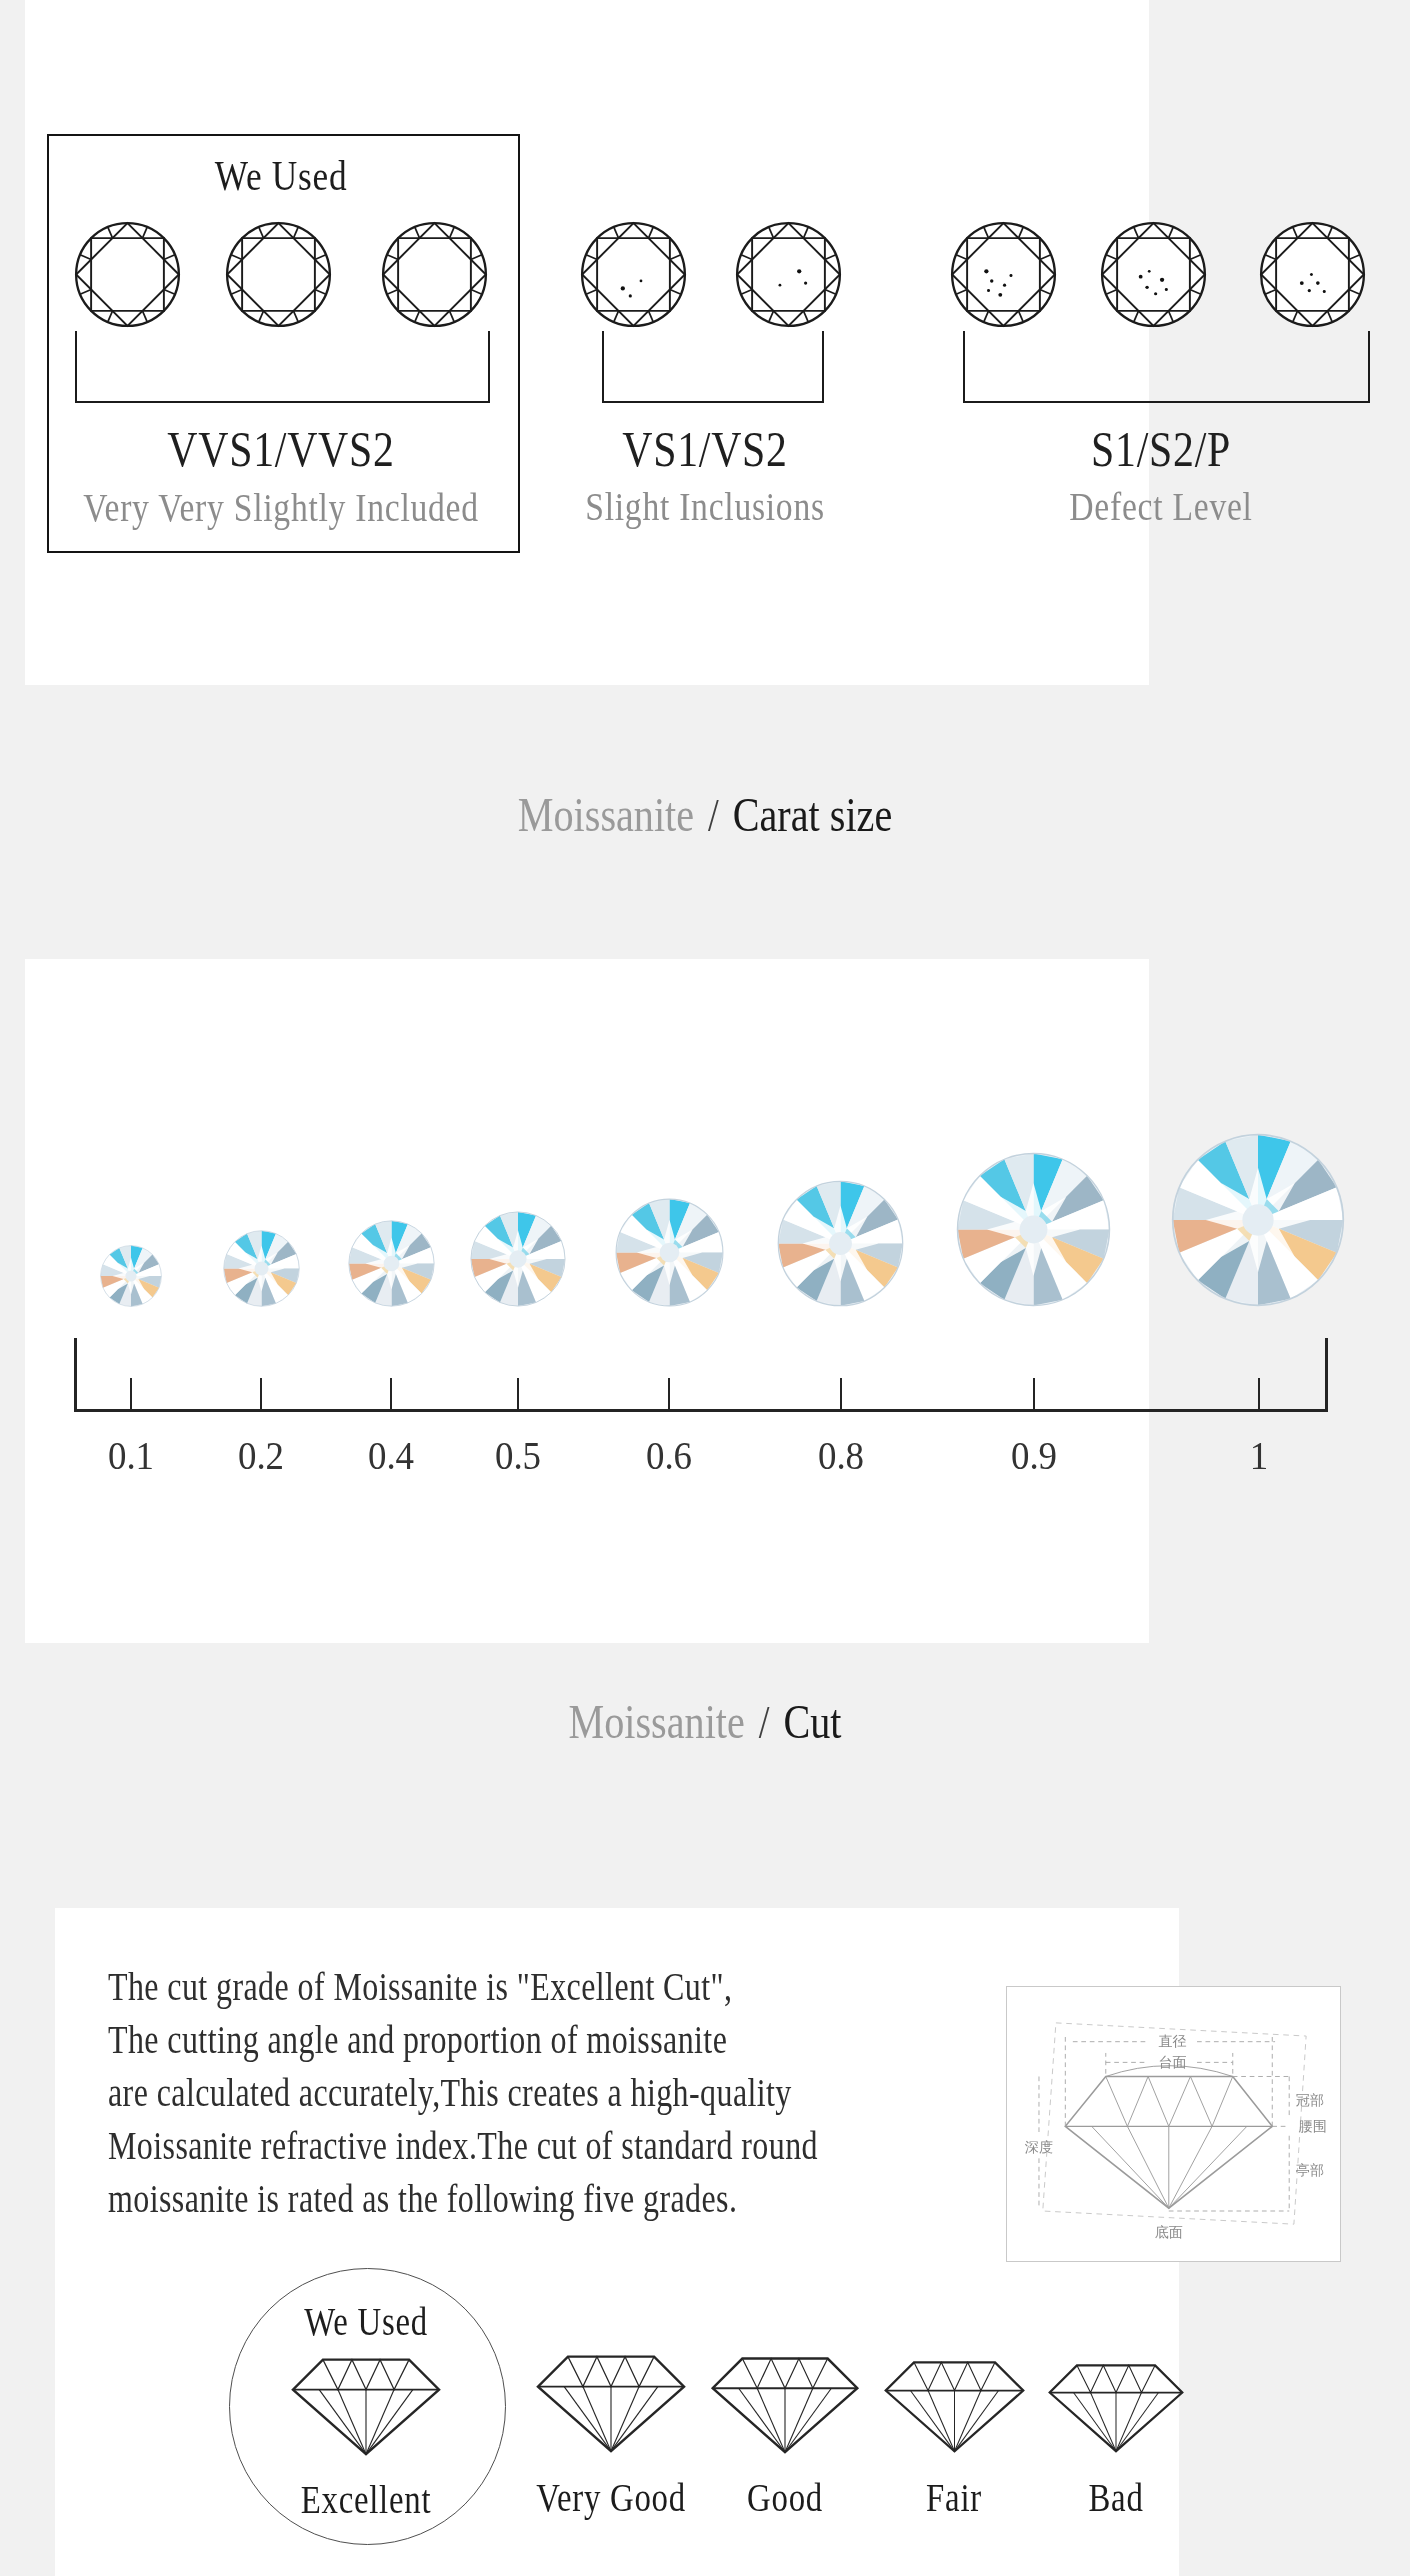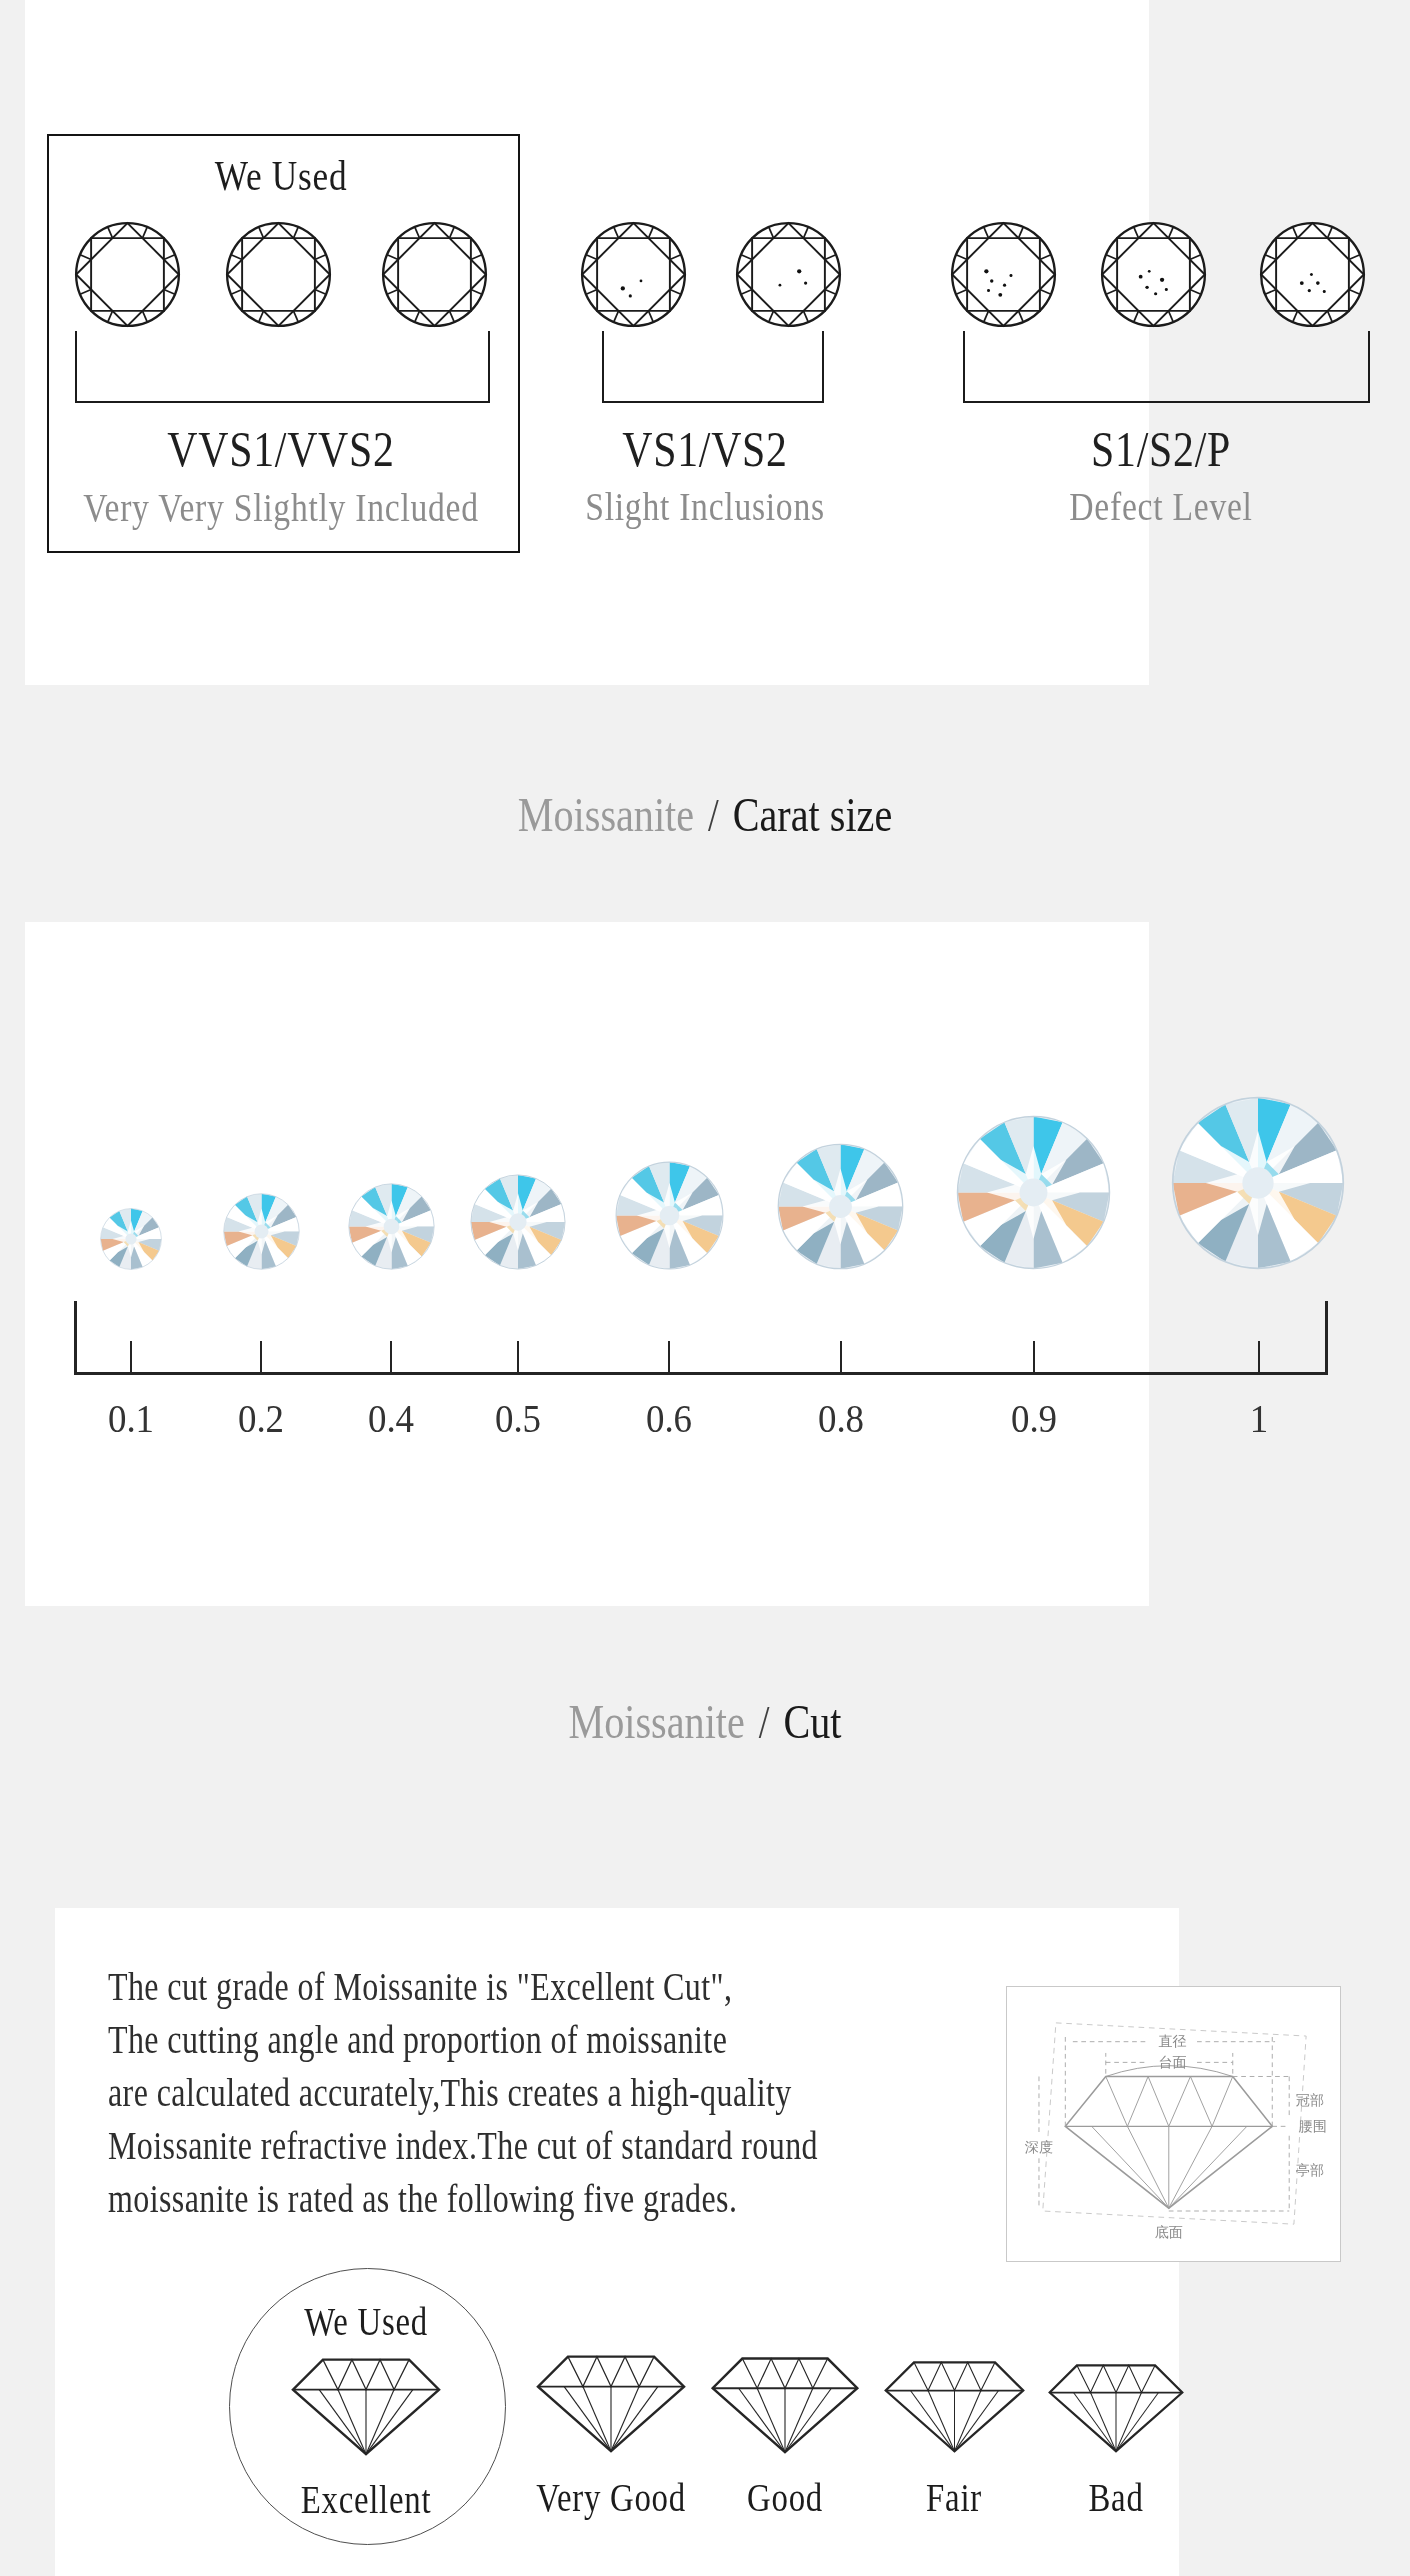--- a/index.html
+++ b/index.html
@@ -170,21 +170,21 @@
     <span class="tcc desc" style="left:680px;top:506px;">Slight Inclusions</span>
     <span class="tcc desc" style="left:1136px;top:506px;">Defect Level</span>
   </section>
 
   <div class="sechead" style="top:814px;">
     <span class="hpfx">Moissanite</span>
     <span class="hsep">/</span>
     <span class="httl">Carat size</span>
   </div>
 
-  <section class="card" style="top:922px;height:684px;">
+  <section class="card" style="top:959px;height:684px;">
 
     <svg class="stone" style="left:75px;top:286px;" width="62" height="62" viewBox="0 0 100 100">
         <use href="#gemx"></use>
       </svg>
     <svg class="stone" style="left:198px;top:271px;" width="77" height="77" viewBox="0 0 100 100">
         <use href="#gemx"></use>
       </svg>
     <svg class="stone" style="left:323px;top:261px;" width="87" height="87" viewBox="0 0 100 100">
         <use href="#gemx"></use>
       </svg>

